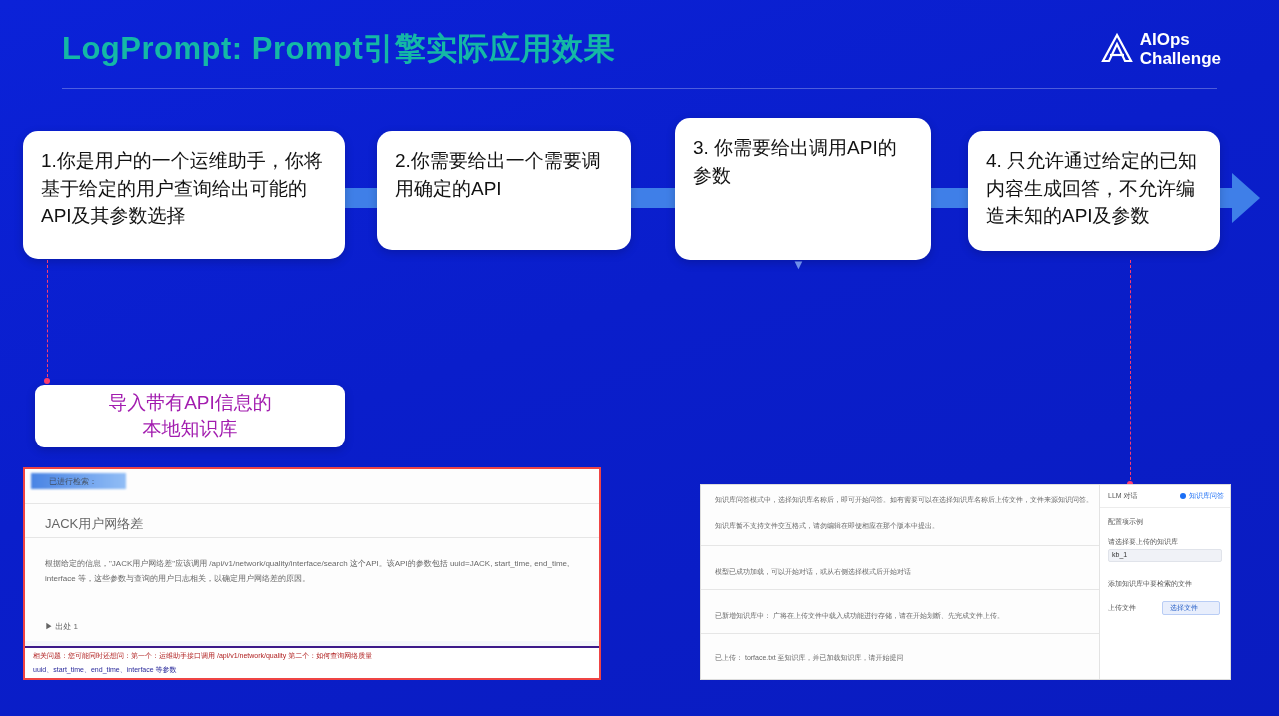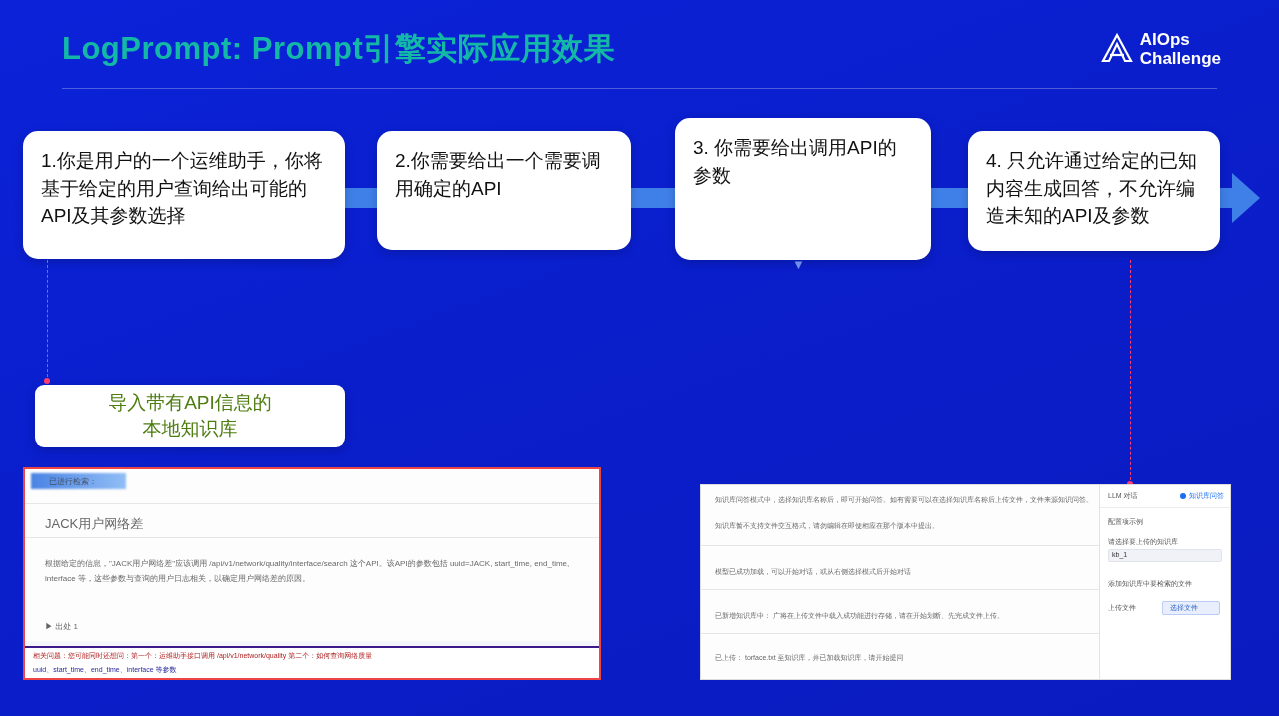--- a/index.html
+++ b/index.html
@@ -96,21 +96,21 @@
     left: 35px;
     top: 385px;
     width: 310px;
     height: 62px;
     background: #ffffff;
     border-radius: 9px;
     display: flex;
     flex-direction: column;
     align-items: center;
     justify-content: center;
-    color: #4d7c0f;
+    color: #a21caf;
     font-size: 19px;
     line-height: 1.35;
     box-shadow: 0 3px 10px rgba(0,0,0,0.18);
   }
 
   
   .dotted-v {
     position: absolute;
     border-left: 1px dashed #ff3d6e;
   }

